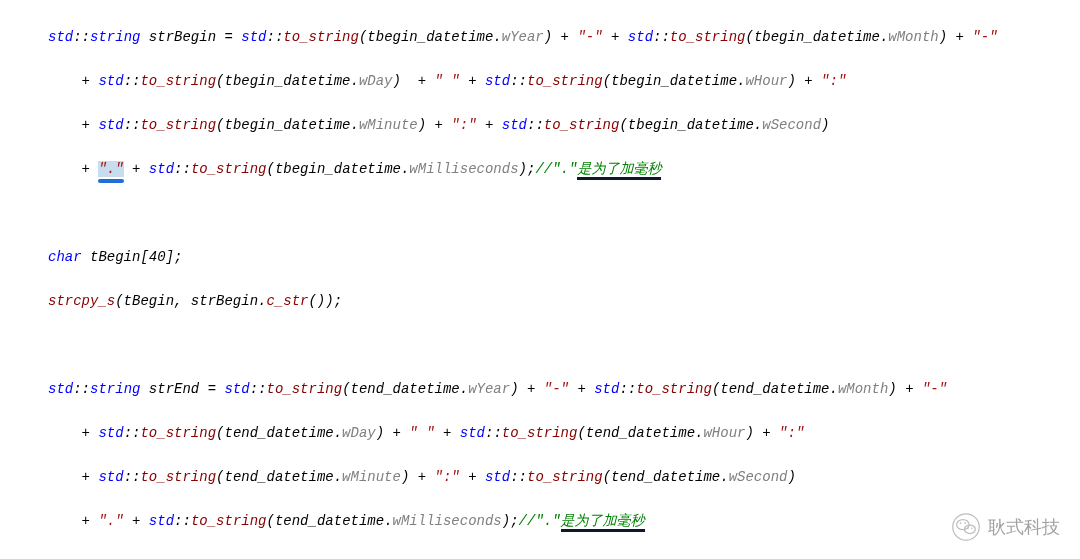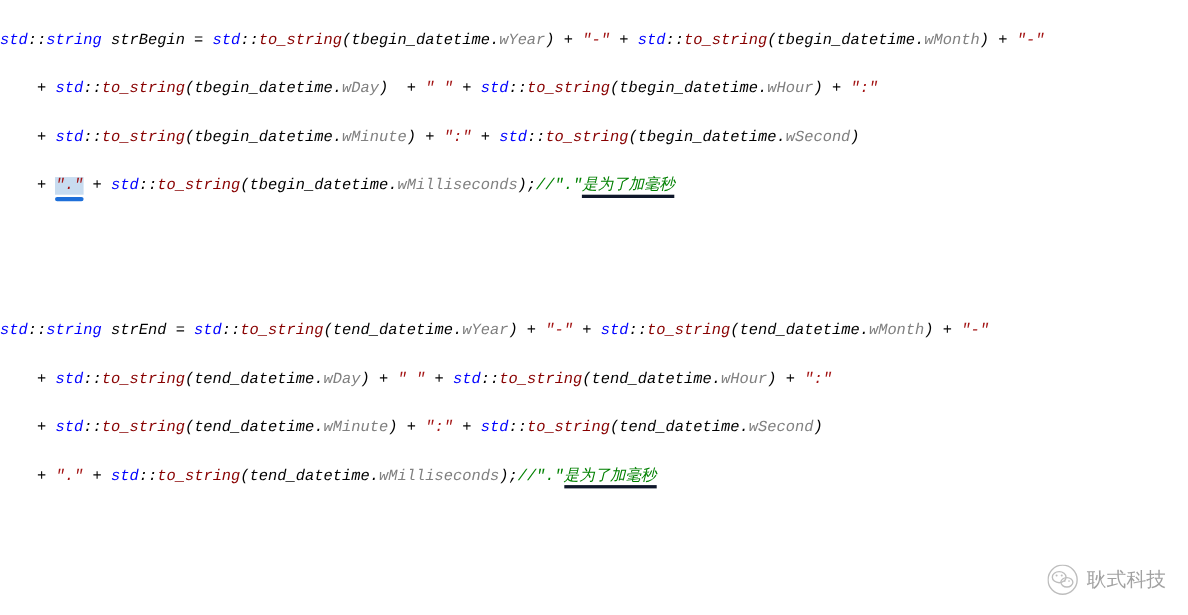--- a/index.html
+++ b/index.html
@@ -1,17 +1,17 @@
 <!DOCTYPE html>
 <html><head>
 <meta charset="utf-8">
 <style>
   html,body{margin:0;padding:0;width:1080px;height:559px;overflow:hidden;background:#fff;font-family:Consolas,"Courier New",monospace;font-size:14px;line-height:22px;font-style:italic;}
   .code{padding:4px 0 0 0;white-space:pre;color:#000;}
-  .code div{white-space:pre;}
+  .code div{white-space:pre;padding-left:48px;}
   .kw{color:#0000ff;}      
   .fn{color:#880000;font-style:italic;}   
   .mem{color:#808080;font-style:italic;}  
   .str{color:#a31515;}        
   .comment{color:#008000;} 
   .squig{border-bottom:3px solid #0f172a;border-bottom-style:wavy;text-decoration-skip-ink:none;}
   .highlight{background:#c8dcf0;}
   .underline-hand{position:relative;}
   .underline-hand::after{content:"";position:absolute;left:0;right:0;bottom:-6px;height:4px;background:#1e6fd9;border-radius:2px;}
   .overlay{position:fixed;right:20px;bottom:18px;display:flex;align-items:center;gap:8px;opacity:.55;font-style:normal;}
@@ -20,20 +20,22 @@
 </style>
 </head>
 <body>
 
 <div class="code">
 <div><span class="kw">std</span>::<span class="kw">string</span><span> strBegin = </span><span class="kw">std</span>::<span class="fn">to_string</span><span>(tbegin_datetime.</span><span class="mem">wYear</span><span>) + </span><span class="str">"-"</span><span> + </span><span class="kw">std</span>::<span class="fn">to_string</span><span>(tbegin_datetime.</span><span class="mem">wMonth</span><span>) + </span><span class="str">"-"</span></div>
 <div><span>    + </span><span class="kw">std</span>::<span class="fn">to_string</span><span>(tbegin_datetime.</span><span class="mem">wDay</span><span>)  + </span><span class="str">" "</span><span> + </span><span class="kw">std</span>::<span class="fn">to_string</span><span>(tbegin_datetime.</span><span class="mem">wHour</span><span>) + </span><span class="str">":"</span></div>
 <div><span>    + </span><span class="kw">std</span>::<span class="fn">to_string</span><span>(tbegin_datetime.</span><span class="mem">wMinute</span><span>) + </span><span class="str">":"</span><span> + </span><span class="kw">std</span>::<span class="fn">to_string</span><span>(tbegin_datetime.</span><span class="mem">wSecond</span><span>)</span></div>
 <div><span>    + </span><span class="str highlight underline-hand">"."</span><span> + </span><span class="kw">std</span>::<span class="fn">to_string</span><span>(tbegin_datetime.</span><span class="mem">wMilliseconds</span><span>);</span><span class="comment">//"."</span><span class="comment squig">是为了加毫秒</span></div>
 <div> </div>
+<div><span class="kw">char</span><span> tBegin[40];</span></div>
+<div><span class="fn">strcpy_s</span><span>(tBegin, strBegin.</span><span class="fn">c_str</span><span>());</span></div>
 <div> </div>
 <div><span class="kw">std</span>::<span class="kw">string</span><span> strEnd = </span><span class="kw">std</span>::<span class="fn">to_string</span><span>(tend_datetime.</span><span class="mem">wYear</span><span>) + </span><span class="str">"-"</span><span> + </span><span class="kw">std</span>::<span class="fn">to_string</span><span>(tend_datetime.</span><span class="mem">wMonth</span><span>) + </span><span class="str">"-"</span></div>
 <div><span>    + </span><span class="kw">std</span>::<span class="fn">to_string</span><span>(tend_datetime.</span><span class="mem">wDay</span><span>) + </span><span class="str">" "</span><span> + </span><span class="kw">std</span>::<span class="fn">to_string</span><span>(tend_datetime.</span><span class="mem">wHour</span><span>) + </span><span class="str">":"</span></div>
 <div><span>    + </span><span class="kw">std</span>::<span class="fn">to_string</span><span>(tend_datetime.</span><span class="mem">wMinute</span><span>) + </span><span class="str">":"</span><span> + </span><span class="kw">std</span>::<span class="fn">to_string</span><span>(tend_datetime.</span><span class="mem">wSecond</span><span>)</span></div>
 <div><span>    + </span><span class="str">"."</span><span> + </span><span class="kw">std</span>::<span class="fn">to_string</span><span>(tend_datetime.</span><span class="mem">wMilliseconds</span><span>);</span><span class="comment">//"."</span><span class="comment squig">是为了加毫秒</span></div>
 <div> </div>
 
 
 
 

